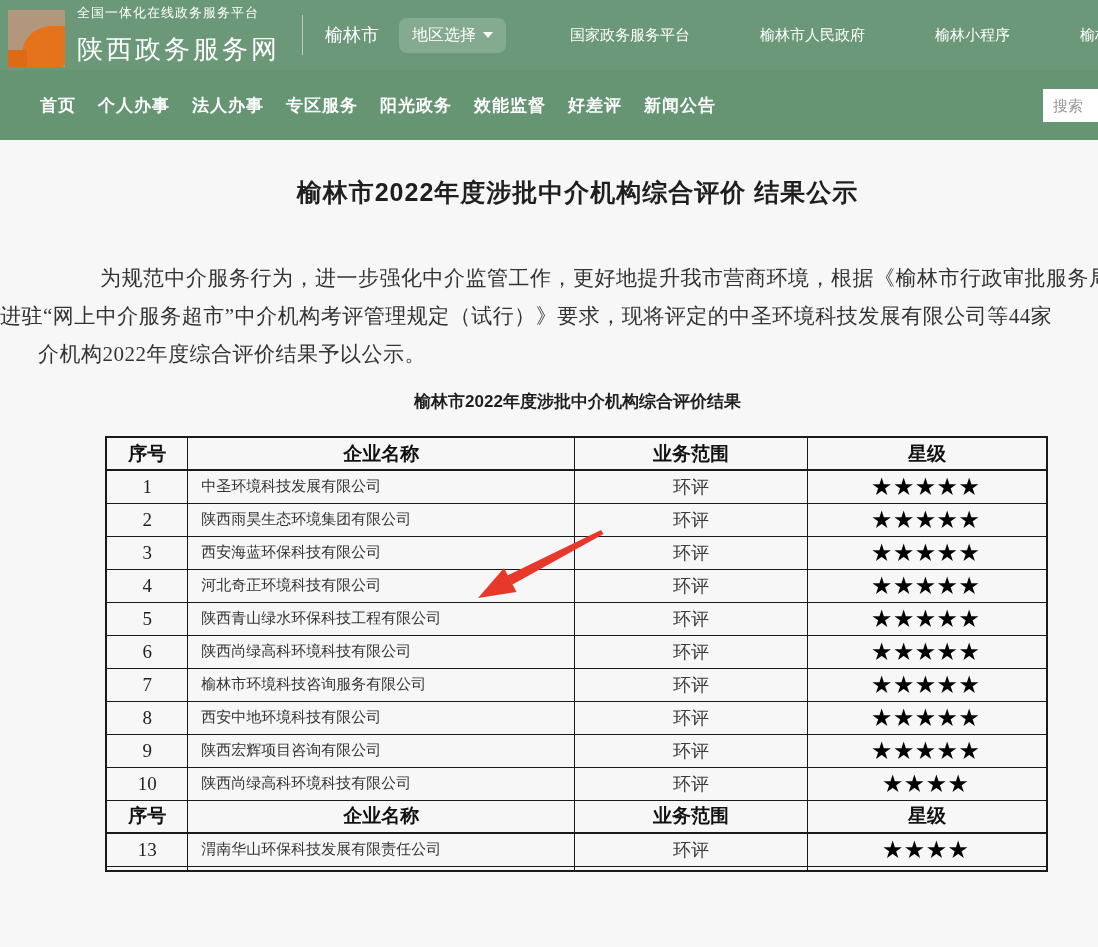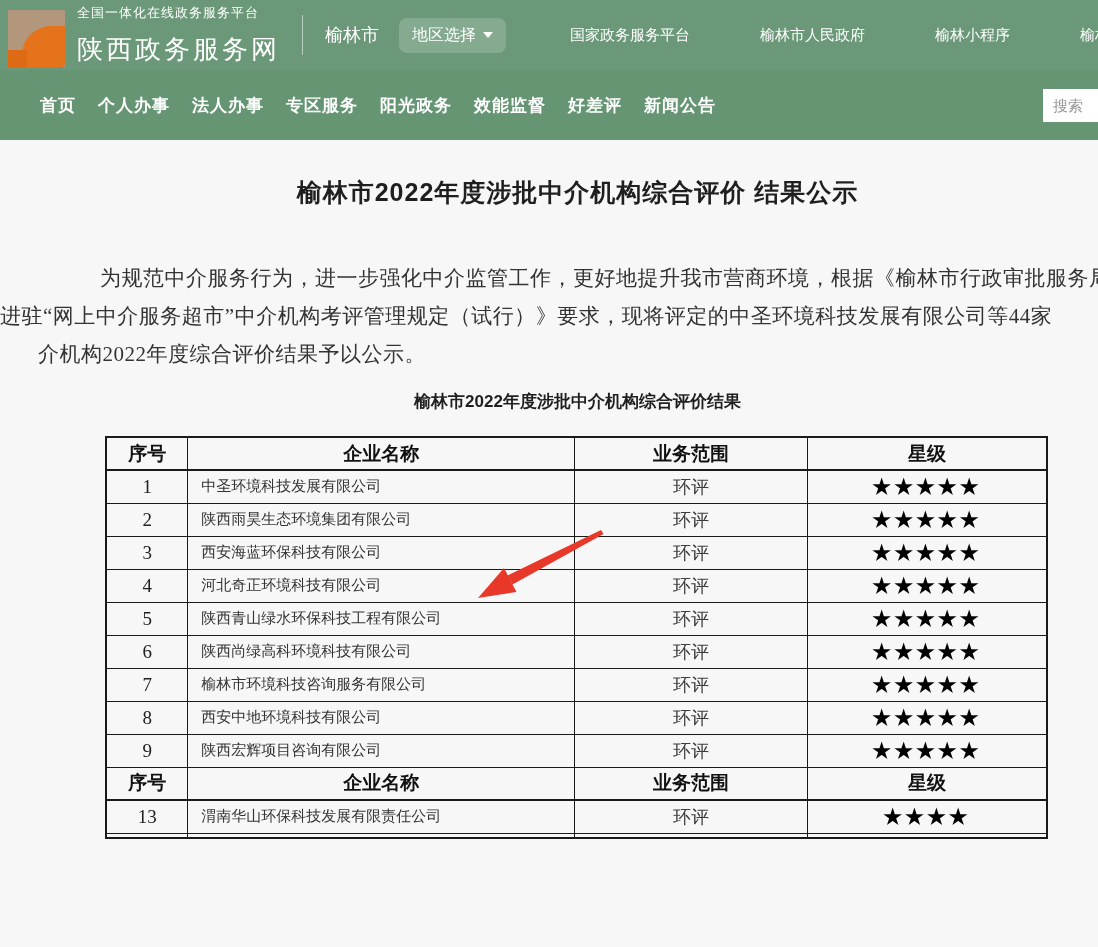--- a/index.html
+++ b/index.html
@@ -188,20 +188,26 @@
           <td class="name">西安中地环境科技有限公司</td>
           <td class="scope">环评</td>
           <td class="stars">★★★★★</td>
         </tr>
         <tr>
           <td class="no">9</td>
           <td class="name">陕西宏辉项目咨询有限公司</td>
           <td class="scope">环评</td>
           <td class="stars">★★★★★</td>
         </tr>
+        <tr>
+          <td class="no">10</td>
+          <td class="name">陕西尚绿高科环境科技有限公司</td>
+          <td class="scope">环评</td>
+          <td class="stars">★★★★</td>
+        </tr>
         <tr class="hdr">
           <th>序号</th>
           <th>企业名称</th>
           <th>业务范围</th>
           <th>星级</th>
         </tr>
         <tr>
           <td class="no">13</td>
           <td class="name">渭南华山环保科技发展有限责任公司</td>
           <td class="scope">环评</td>

